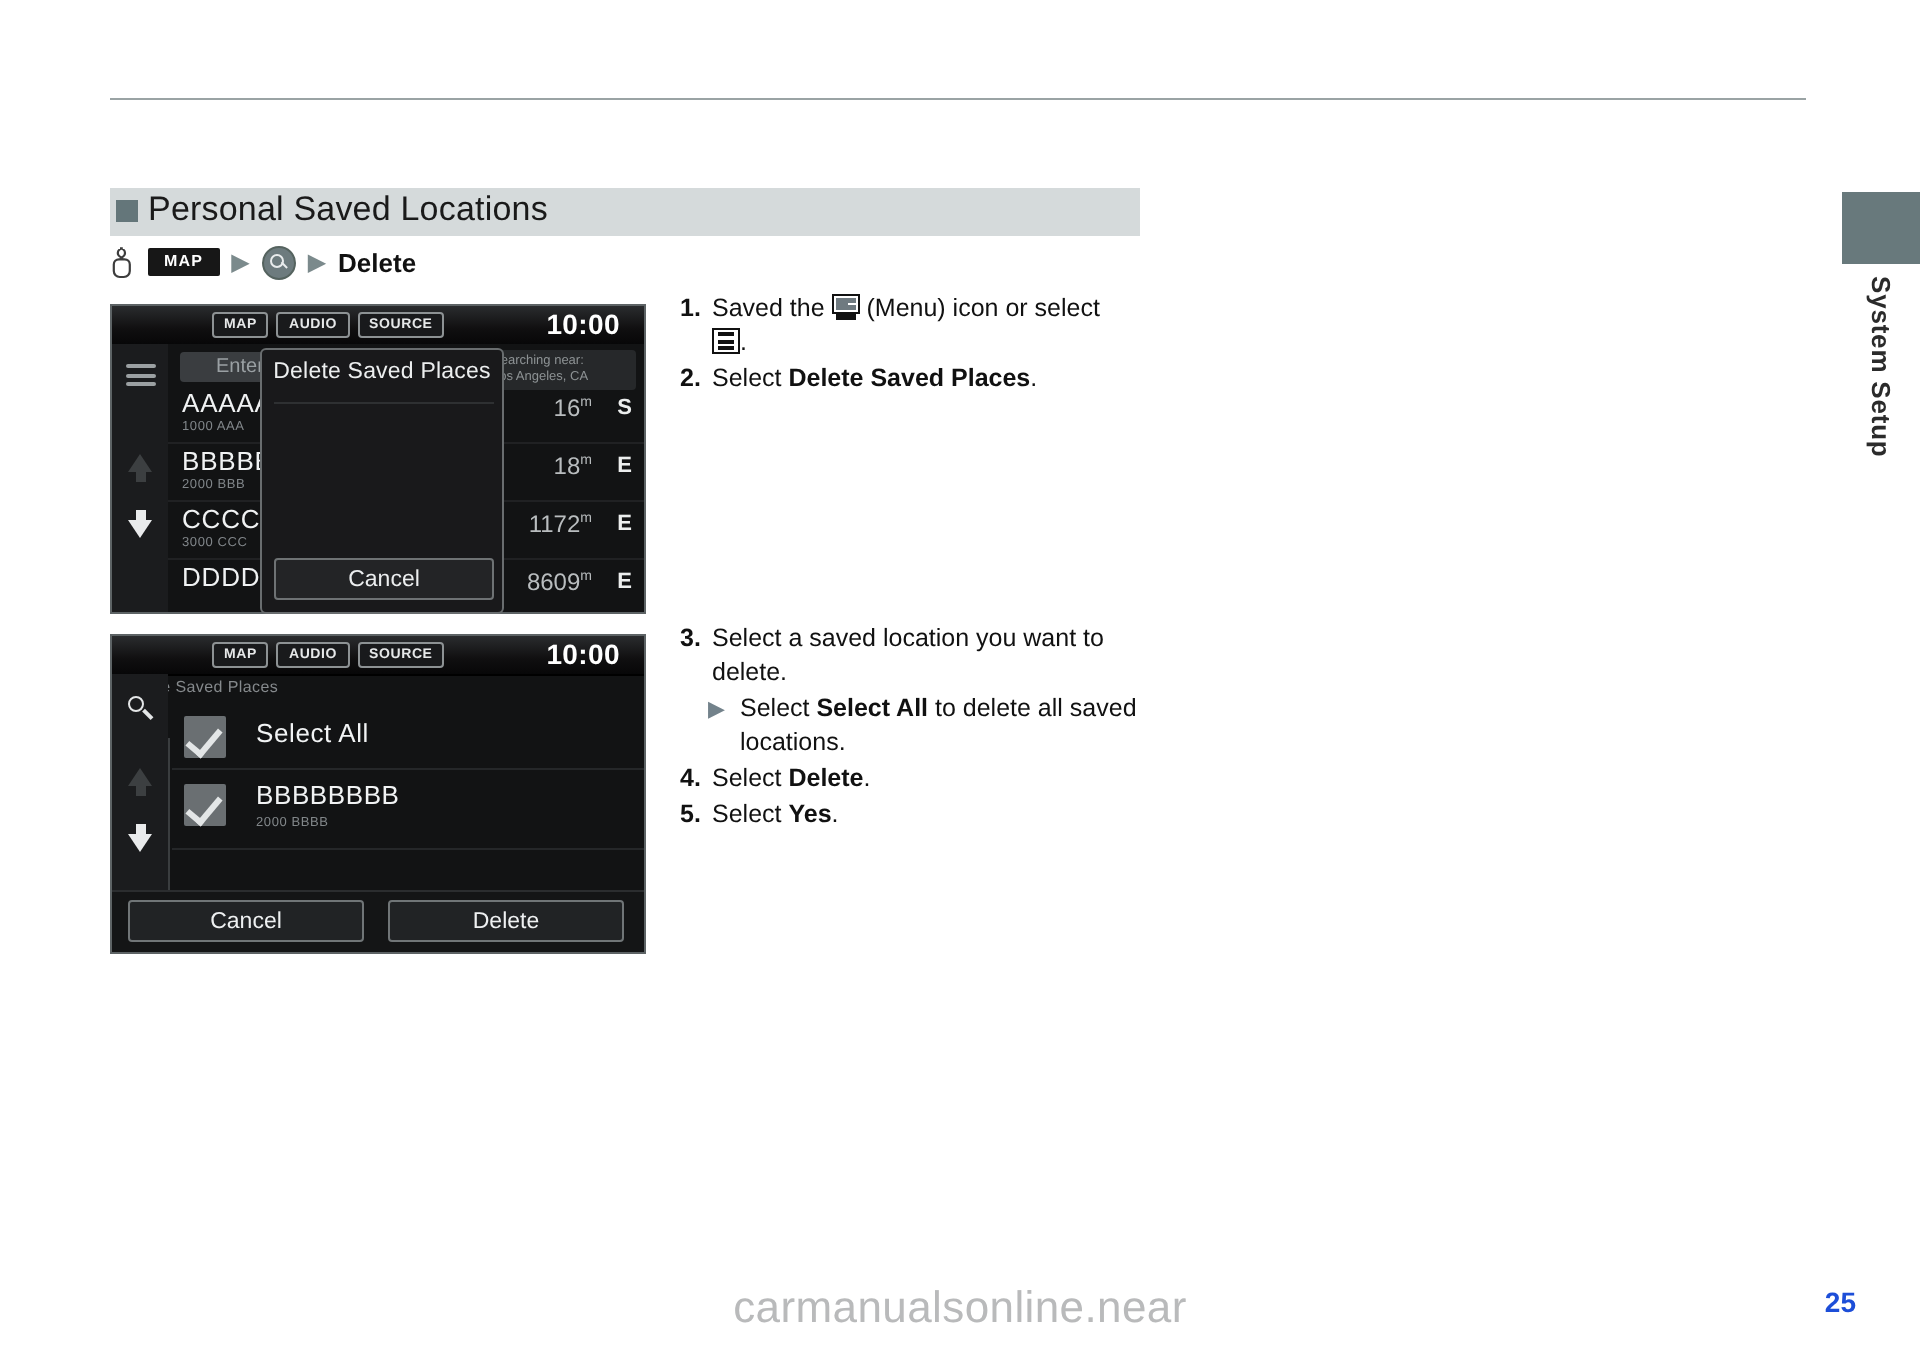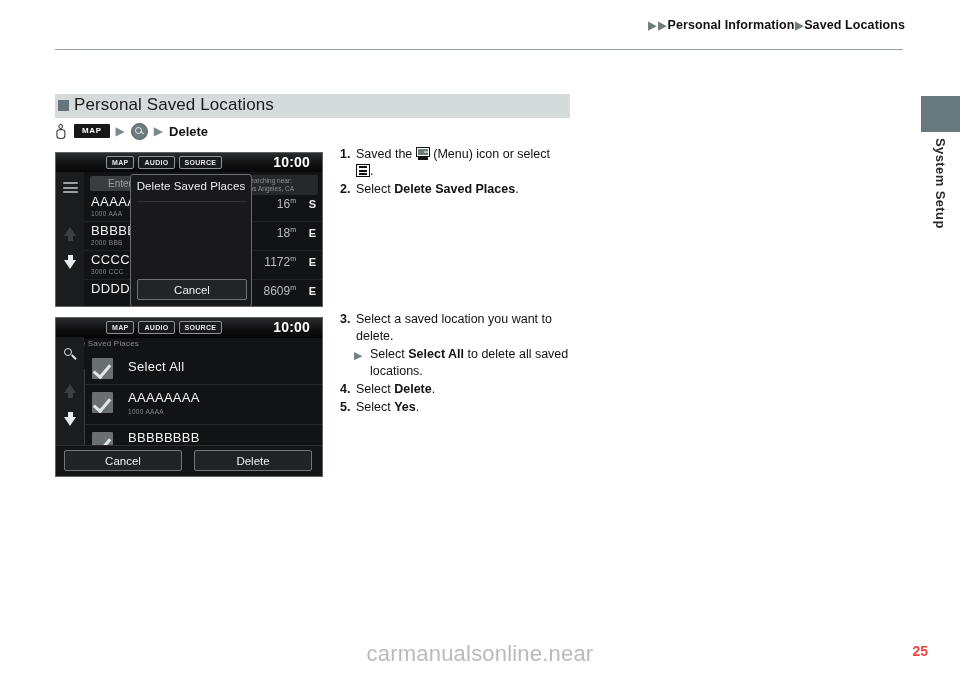--- a/index.html
+++ b/index.html
@@ -565,30 +565,27 @@
     color: #b9babb;
     font-size: 22px;
     letter-spacing: .2px;
   }
   #page-number {
     position: absolute;
     right: 32px;
     top: 643px;
     font-size: 14px;
     font-weight: bold;
-    color: #ef4444;
+    color: #1d4ed8;
   }
 </style>
 </head>
 <body>
 
 <div id="page-header">
-  <div id="breadcrumb">
-    <span class="tri">▶</span><span class="tri">▶</span><span>Personal Information</span><span class="tri">▶</span><span>Saved Locations</span>
-  </div>
   <div id="header-rule"></div>
 </div>
 
 <div id="side-tab"></div>
 <div id="side-label">
   <span>System Setup</span>
 </div>
 
 <div id="section-band"></div>
 <div id="section-bullet"></div>
@@ -691,25 +688,20 @@
     </div>
     <div id="s2-divider"></div>
 
     <div class="s2-list">
       <div class="s2-row short">
         <span class="chk"></span>
         <span class="nm">Select All</span>
       </div>
       <div class="s2-row tall">
         <span class="chk"></span>
-        <span class="nm">AAAAAAAA</span>
-        <span class="sub">1000 AAAA</span>
-      </div>
-      <div class="s2-row tall">
-        <span class="chk"></span>
         <span class="nm">BBBBBBBB</span>
         <span class="sub">2000 BBBB</span>
       </div>
     </div>
 
     <div id="s2-footer">
       <div id="s2-cancel" class="s2-btn">Cancel</div>
       <div id="s2-delete" class="s2-btn">Delete</div>
     </div>
   </div>

